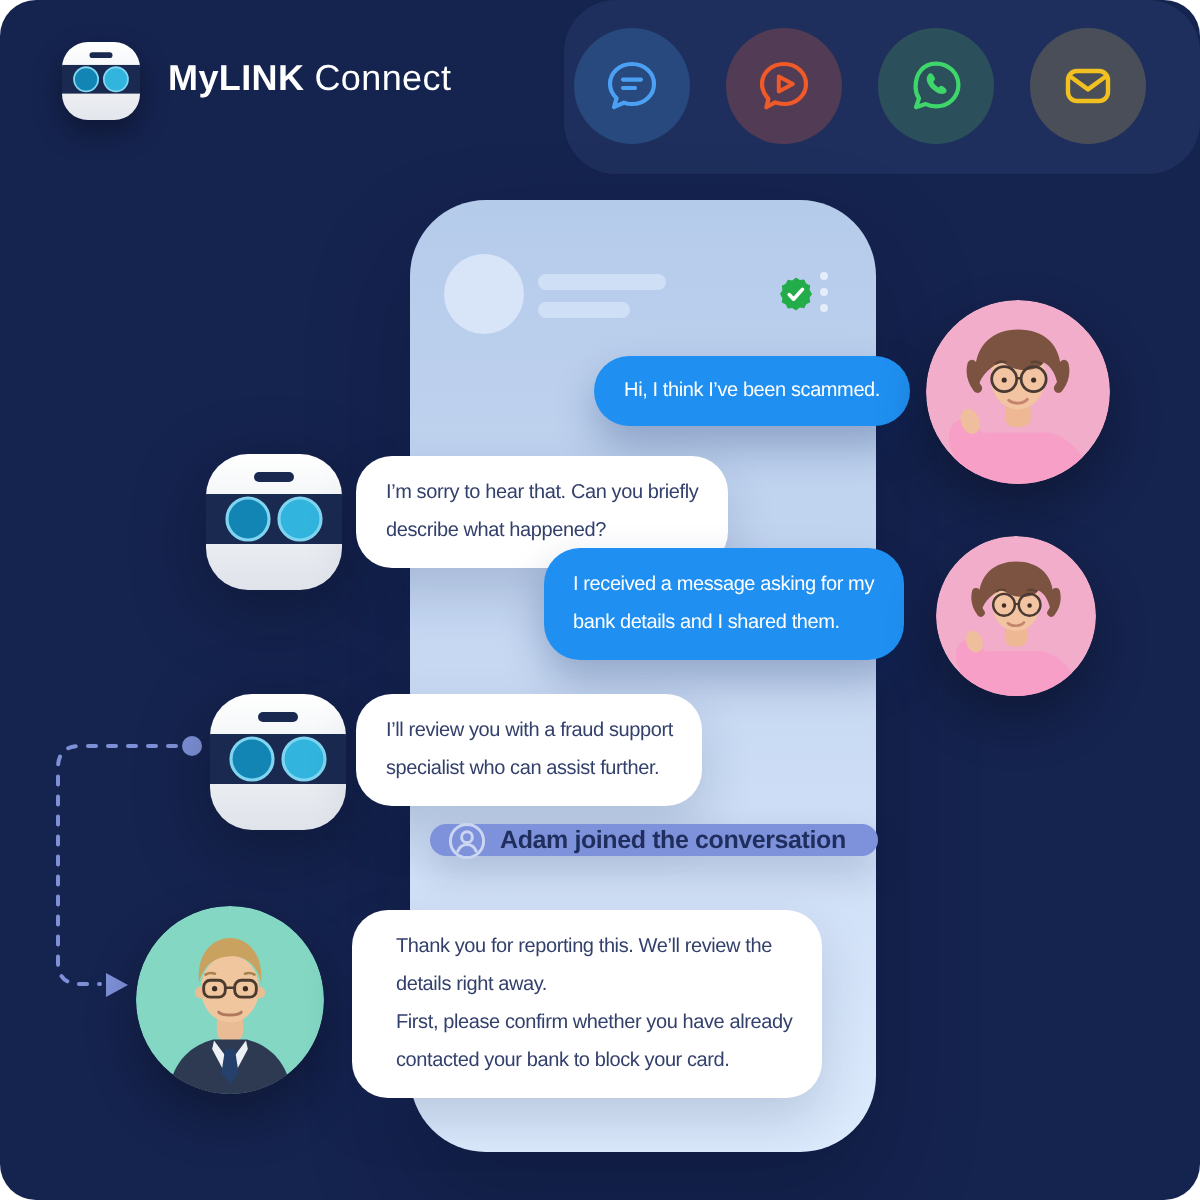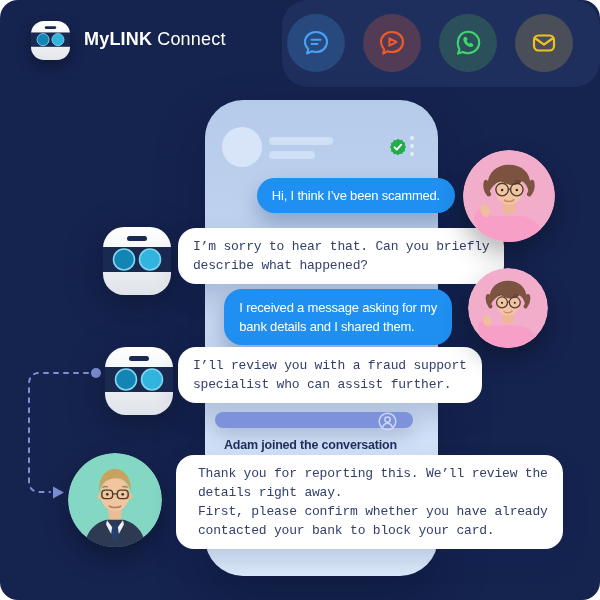--- a/index.html
+++ b/index.html
@@ -23,30 +23,30 @@
          box-shadow:0 24px 48px rgba(8,16,44,.35);}
   .ph-avatar{position:absolute;left:17px;top:27px;width:40px;height:40px;border-radius:50%;background:#d8e5f8;}
   .ph-line{position:absolute;height:8px;border-radius:4px;background:#cfdff5;}
   .ph-line.l1{left:64px;top:37px;width:64px;}
   .ph-line.l2{left:64px;top:51px;width:46px;}
   .ph-badge{position:absolute;left:184px;top:38px;width:18px;height:18px;}
   .ph-dots{position:absolute;left:205px;top:36px;width:4px;}
   .ph-dots span{display:block;width:4px;height:4px;border-radius:50%;background:#e4edfa;margin-bottom:4px;}
 
   
-  .msg{position:absolute;font-size:13px;letter-spacing:-.2px;line-height:19px;white-space:pre-line;
+  .msg{position:absolute;font-size:10px;letter-spacing:-.2px;line-height:19px;white-space:pre-line;
        padding:9px 15px;border-radius:18px;}
   .msg.out{background:#1F90F1;color:#ffffff;box-shadow:0 10px 20px rgba(12,40,96,.28);}
-  .msg.in{background:#ffffff;color:#33406C;font-weight:500;box-shadow:0 12px 26px rgba(20,35,80,.16);font-family:Liberation Mono, monospace;}
+  .msg.in{background:#ffffff;color:#33406C;font-weight:500;box-shadow:0 12px 26px rgba(20,35,80,.16);}
   .msg.single{white-space:nowrap;line-height:17px;}
 
   .sys-pill{position:absolute;left:215px;top:412px;height:16px;border-radius:17px;background:#7E91DB;
-            display:flex;align-items:flex-end;gap:7px;padding:0 16px 0 9px;
+            display:flex;align-items:center;gap:7px;padding:0 16px 0 9px;
             font-size:12.5px;font-weight:700;letter-spacing:-.2px;color:#1F2E5D;white-space:nowrap;
-            box-shadow:0 8px 18px rgba(20,35,80,.18);flex-direction:column;}
+            box-shadow:0 8px 18px rgba(20,35,80,.18);}
   .sys-pill svg{width:19px;height:19px;flex:0 0 auto;}
 
   
   .bot-avatar{position:absolute;width:68px;height:68px;filter:drop-shadow(0 10px 18px rgba(0,0,0,.30));}
   .bot-avatar.b1{left:103px;top:227px;}
   .bot-avatar.b2{left:105px;top:347px;}
   .photo{position:absolute;border-radius:50%;overflow:hidden;box-shadow:0 12px 26px rgba(0,0,0,.30);}
   .photo svg{display:block;width:100%;height:100%;}
   .photo.agent{left:68px;top:453px;width:94px;height:94px;}
   .photo.w1{left:463px;top:150px;width:92px;height:92px;}
@@ -146,21 +146,21 @@
         <rect x="-2" y="20" width="72" height="25" fill="#1A2950"></rect>
         <circle cx="21" cy="32.5" r="10.5" fill="#1285B4" stroke="#7FD4EF" stroke-width="1.6"></circle>
         <circle cx="47" cy="32.5" r="10.5" fill="#31B4DD" stroke="#7FD4EF" stroke-width="1.6"></circle>
       </g>
     </svg>
   </div>
 
   <div class="msg in" style="left:178px;top:228px;">I’m sorry to hear that. Can you briefly
 describe what happened?</div>
 
-  <div class="msg out" style="top:289px;right:148px;">I received a message asking for my
+  <div class="msg out" style="top:274px;right:148px;">I received a message asking for my
 bank details and I shared them.</div>
 
   <div class="bot-avatar b2">
     <svg viewBox="0 0 68 68">
       <defs>
           <clipPath id="hclip2">
             <rect x="0" y="0" width="68" height="68" rx="21"></rect>
           </clipPath>
         </defs>
       <g clip-path="url(#hclip2)">

